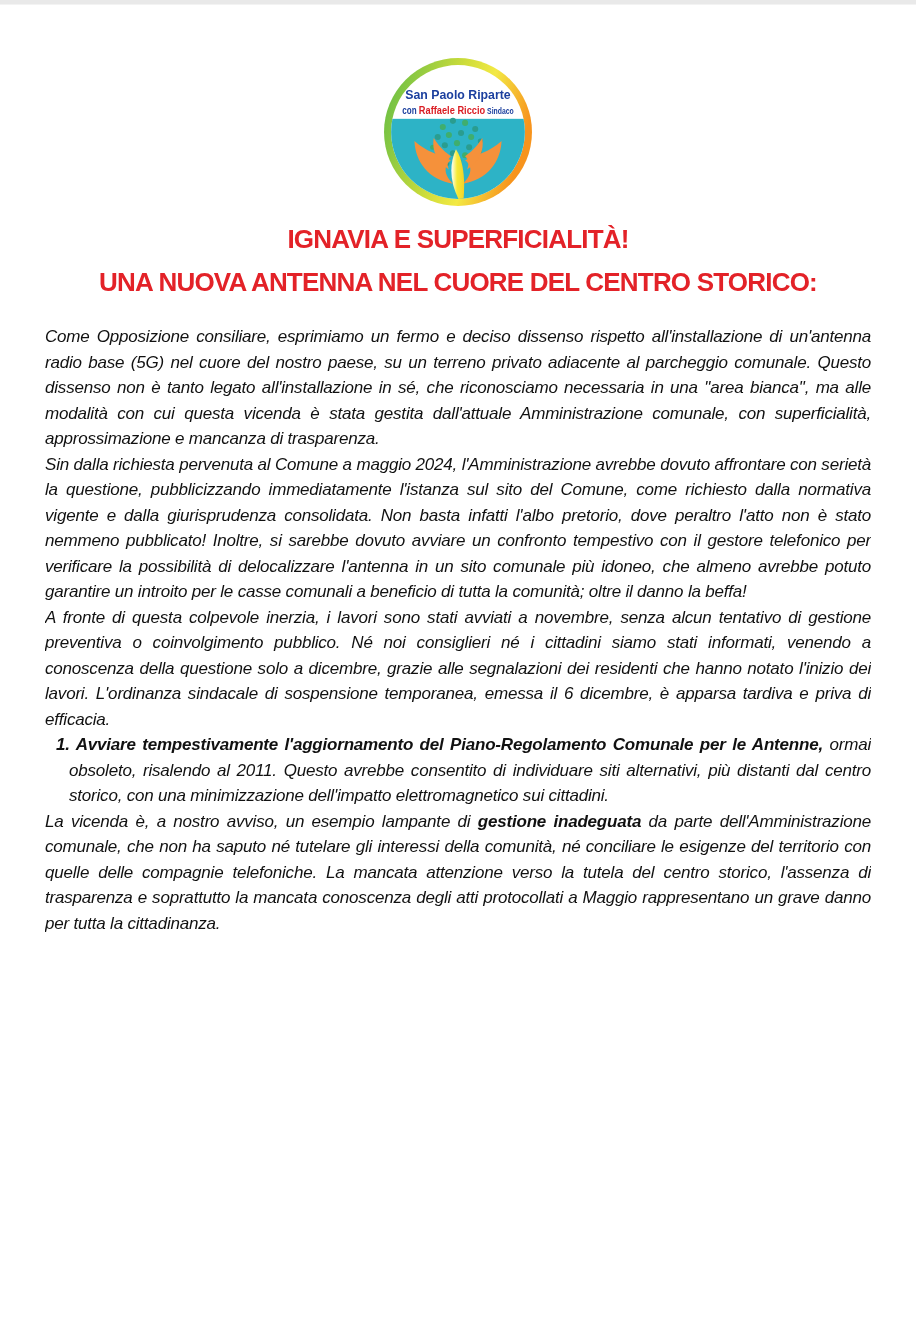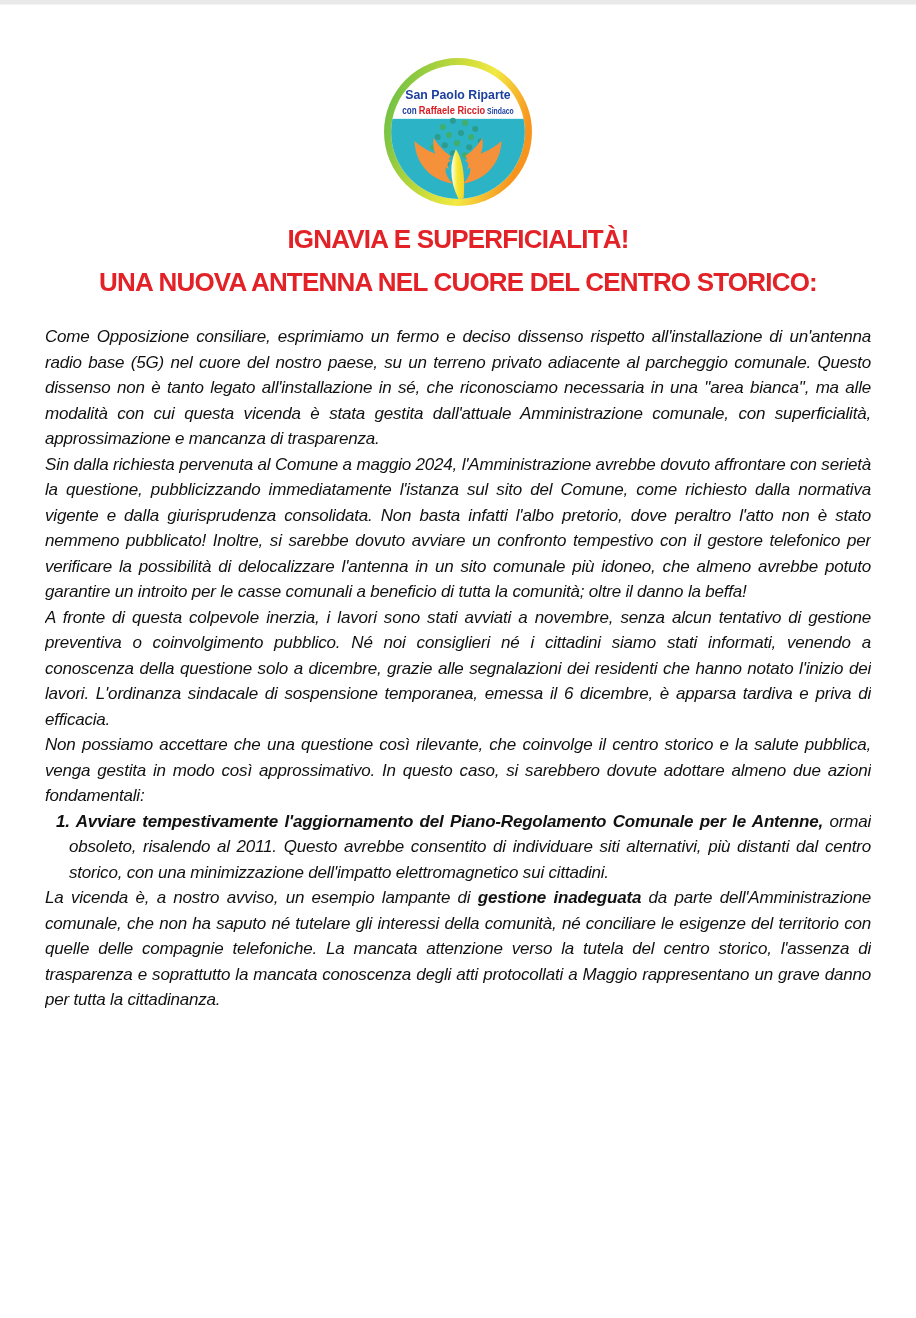--- a/index.html
+++ b/index.html
@@ -122,21 +122,20 @@
 
   <div class="headline">
     <div>IGNAVIA E SUPERFICIALITÀ!</div>
     <div>UNA NUOVA ANTENNA NEL CUORE DEL CENTRO STORICO:</div>
   </div>
 
   <div class="body-text" id="body-container">
       <p class="para"><span>Come Opposizione consiliare, esprimiamo un fermo e deciso dissenso rispetto all'installazione di un'antenna radio base (5G) nel cuore del nostro paese, su un terreno privato adiacente al parcheggio comunale. Questo dissenso non è tanto legato all'installazione in sé, che riconosciamo necessaria in una "area bianca", ma alle modalità con cui questa vicenda è stata gestita dall'attuale Amministrazione comunale, con superficialità, approssimazione e mancanza di trasparenza.</span></p>
       <p class="para"><span>Sin dalla richiesta pervenuta al Comune a maggio 2024, l'Amministrazione avrebbe dovuto affrontare con serietà la questione, pubblicizzando immediatamente l'istanza sul sito del Comune, come richiesto dalla normativa vigente e dalla giurisprudenza consolidata. Non basta infatti l'albo pretorio, dove peraltro l'atto non è stato nemmeno pubblicato! Inoltre, si sarebbe dovuto avviare un confronto tempestivo con il gestore telefonico per verificare la possibilità di delocalizzare l'antenna in un sito comunale più idoneo, che almeno avrebbe potuto garantire un introito per le casse comunali a beneficio di tutta la comunità; oltre il danno la beffa!</span></p>
       <p class="para"><span>A fronte di questa colpevole inerzia, i lavori sono stati avviati a novembre, senza alcun tentativo di gestione preventiva o coinvolgimento pubblico. Né noi consiglieri né i cittadini siamo stati informati, venendo a conoscenza della questione solo a dicembre, grazie alle segnalazioni dei residenti che hanno notato l'inizio dei lavori. L'ordinanza sindacale di sospensione temporanea, emessa il 6 dicembre, è apparsa tardiva e priva di efficacia.</span></p>
-      <p class="para"><span>Non possiamo accettare che una questione così rilevante, che coinvolge il centro storico e la salute pubblica, venga gestita in modo così approssimativo. In questo caso, si sarebbero dovute adottare almeno due azioni fondamentali:</span></p>
       <div class="li"><b class="num">1. </b><b>Avviare tempestivamente l'aggiornamento del Piano-Regolamento Comunale per le Antenne,</b><span> ormai obsoleto, risalendo al 2011. Questo avrebbe consentito di individuare siti alternativi, più distanti dal centro storico, con una minimizzazione dell'impatto elettromagnetico sui cittadini.</span></div>
       <p class="para"><span>La vicenda è, a nostro avviso, un esempio lampante di </span><b>gestione inadeguata</b><span> da parte dell'Amministrazione comunale, che non ha saputo né tutelare gli interessi della comunità, né conciliare le esigenze del territorio con quelle delle compagnie telefoniche. La mancata attenzione verso la tutela del centro storico, l'assenza di trasparenza e soprattutto la mancata conoscenza degli atti protocollati a Maggio  rappresentano un grave danno per tutta la cittadinanza.</span></p>
     </div>
 
   <div class="signature">
     <div>I Consiglieri di Minoranza</div>
   </div>
 
   <div class="dateline">San Paolo Bel Sito, 25/01/2025</div>
 

